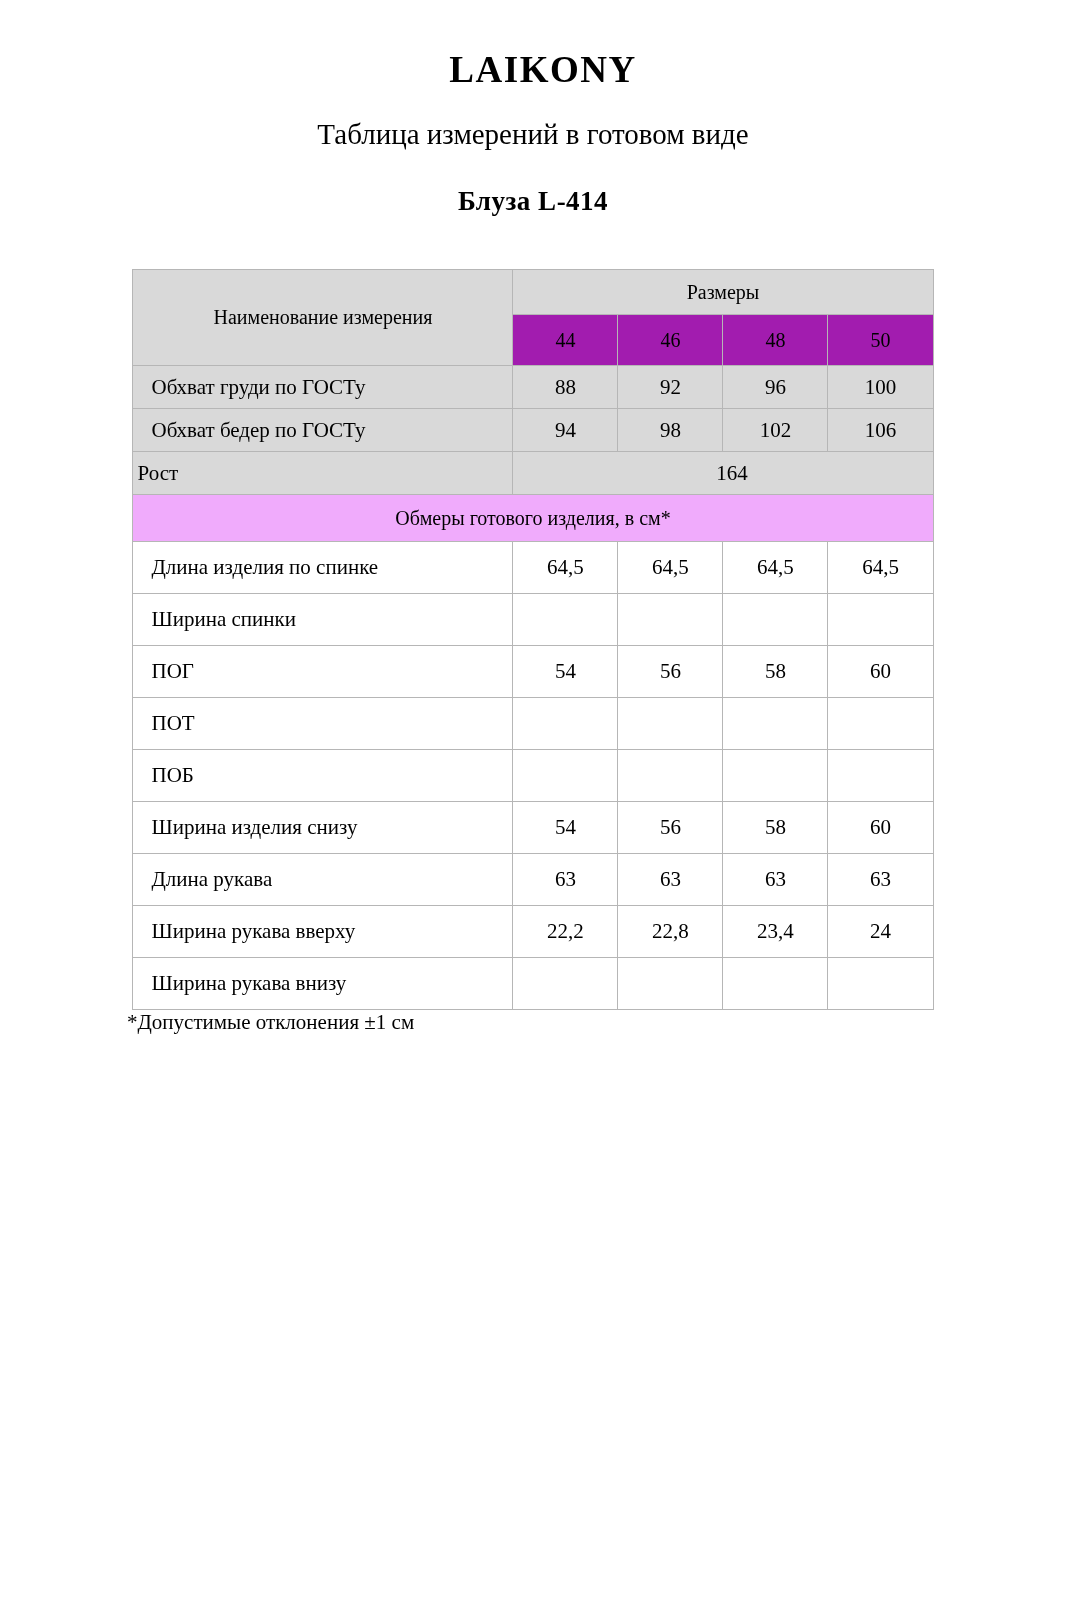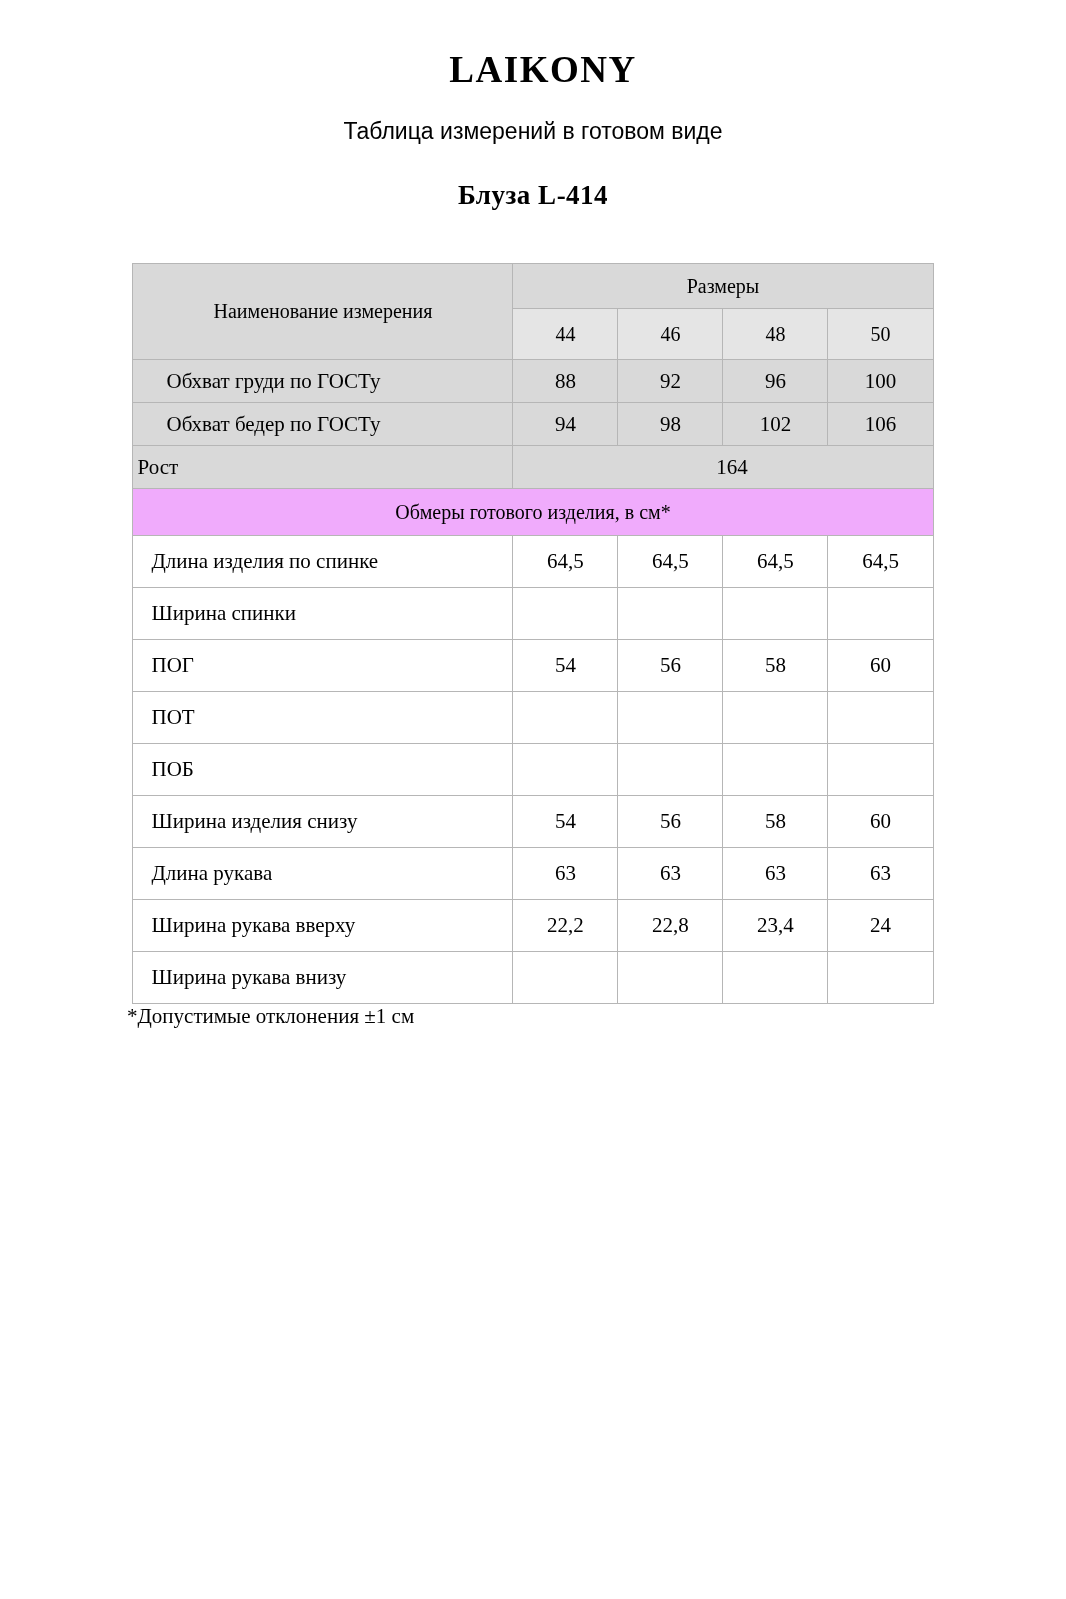--- a/index.html
+++ b/index.html
@@ -25,23 +25,23 @@
     text-align: center;
     font-size: 37px;
     font-weight: bold;
     letter-spacing: 1.5px;
     margin-top: 48px;
     font-family: "Liberation Serif", serif;
     padding-left: 20px;
   }
   .subtitle {
     text-align: center;
-    font-size: 23px;
+    font-size: 29px;
     margin-top: 27px;
-    font-family: Liberation Sans, sans-serif;
+    font-family: Liberation Serif, serif;
   }
   .product-title {
     text-align: center;
     font-size: 27px;
     font-weight: bold;
     margin-top: 35px;
     letter-spacing: 0.5px;
   }
   table.meas {
     border-collapse: collapse;
@@ -69,33 +69,33 @@
     vertical-align: middle;
   }
   .hdr-sizes {
     background: #d9d9d9;
     text-align: center;
     font-weight: bold;
     font-size: 21px;
     height: 44px;
   }
   .hdr-size-num {
-    background: #e5e5e5;
+    background: #a21caf;
     text-align: center;
     font-weight: bold;
     font-size: 24px;
     height: 50px;
   }
   .row-gost td {
     background: #d9d9d9;
     height: 42px;
   }
   .row-gost td.name {
     text-align: left;
-    padding-left: 33px;
+    padding-left: 18px;
     font-size: 21px;
   }
   .row-gost td.val {
     text-align: center;
     font-size: 21px;
     margin-top: 36px;
   }
   .row-rost td {
     background: #d9d9d9;
     height: 42px;

